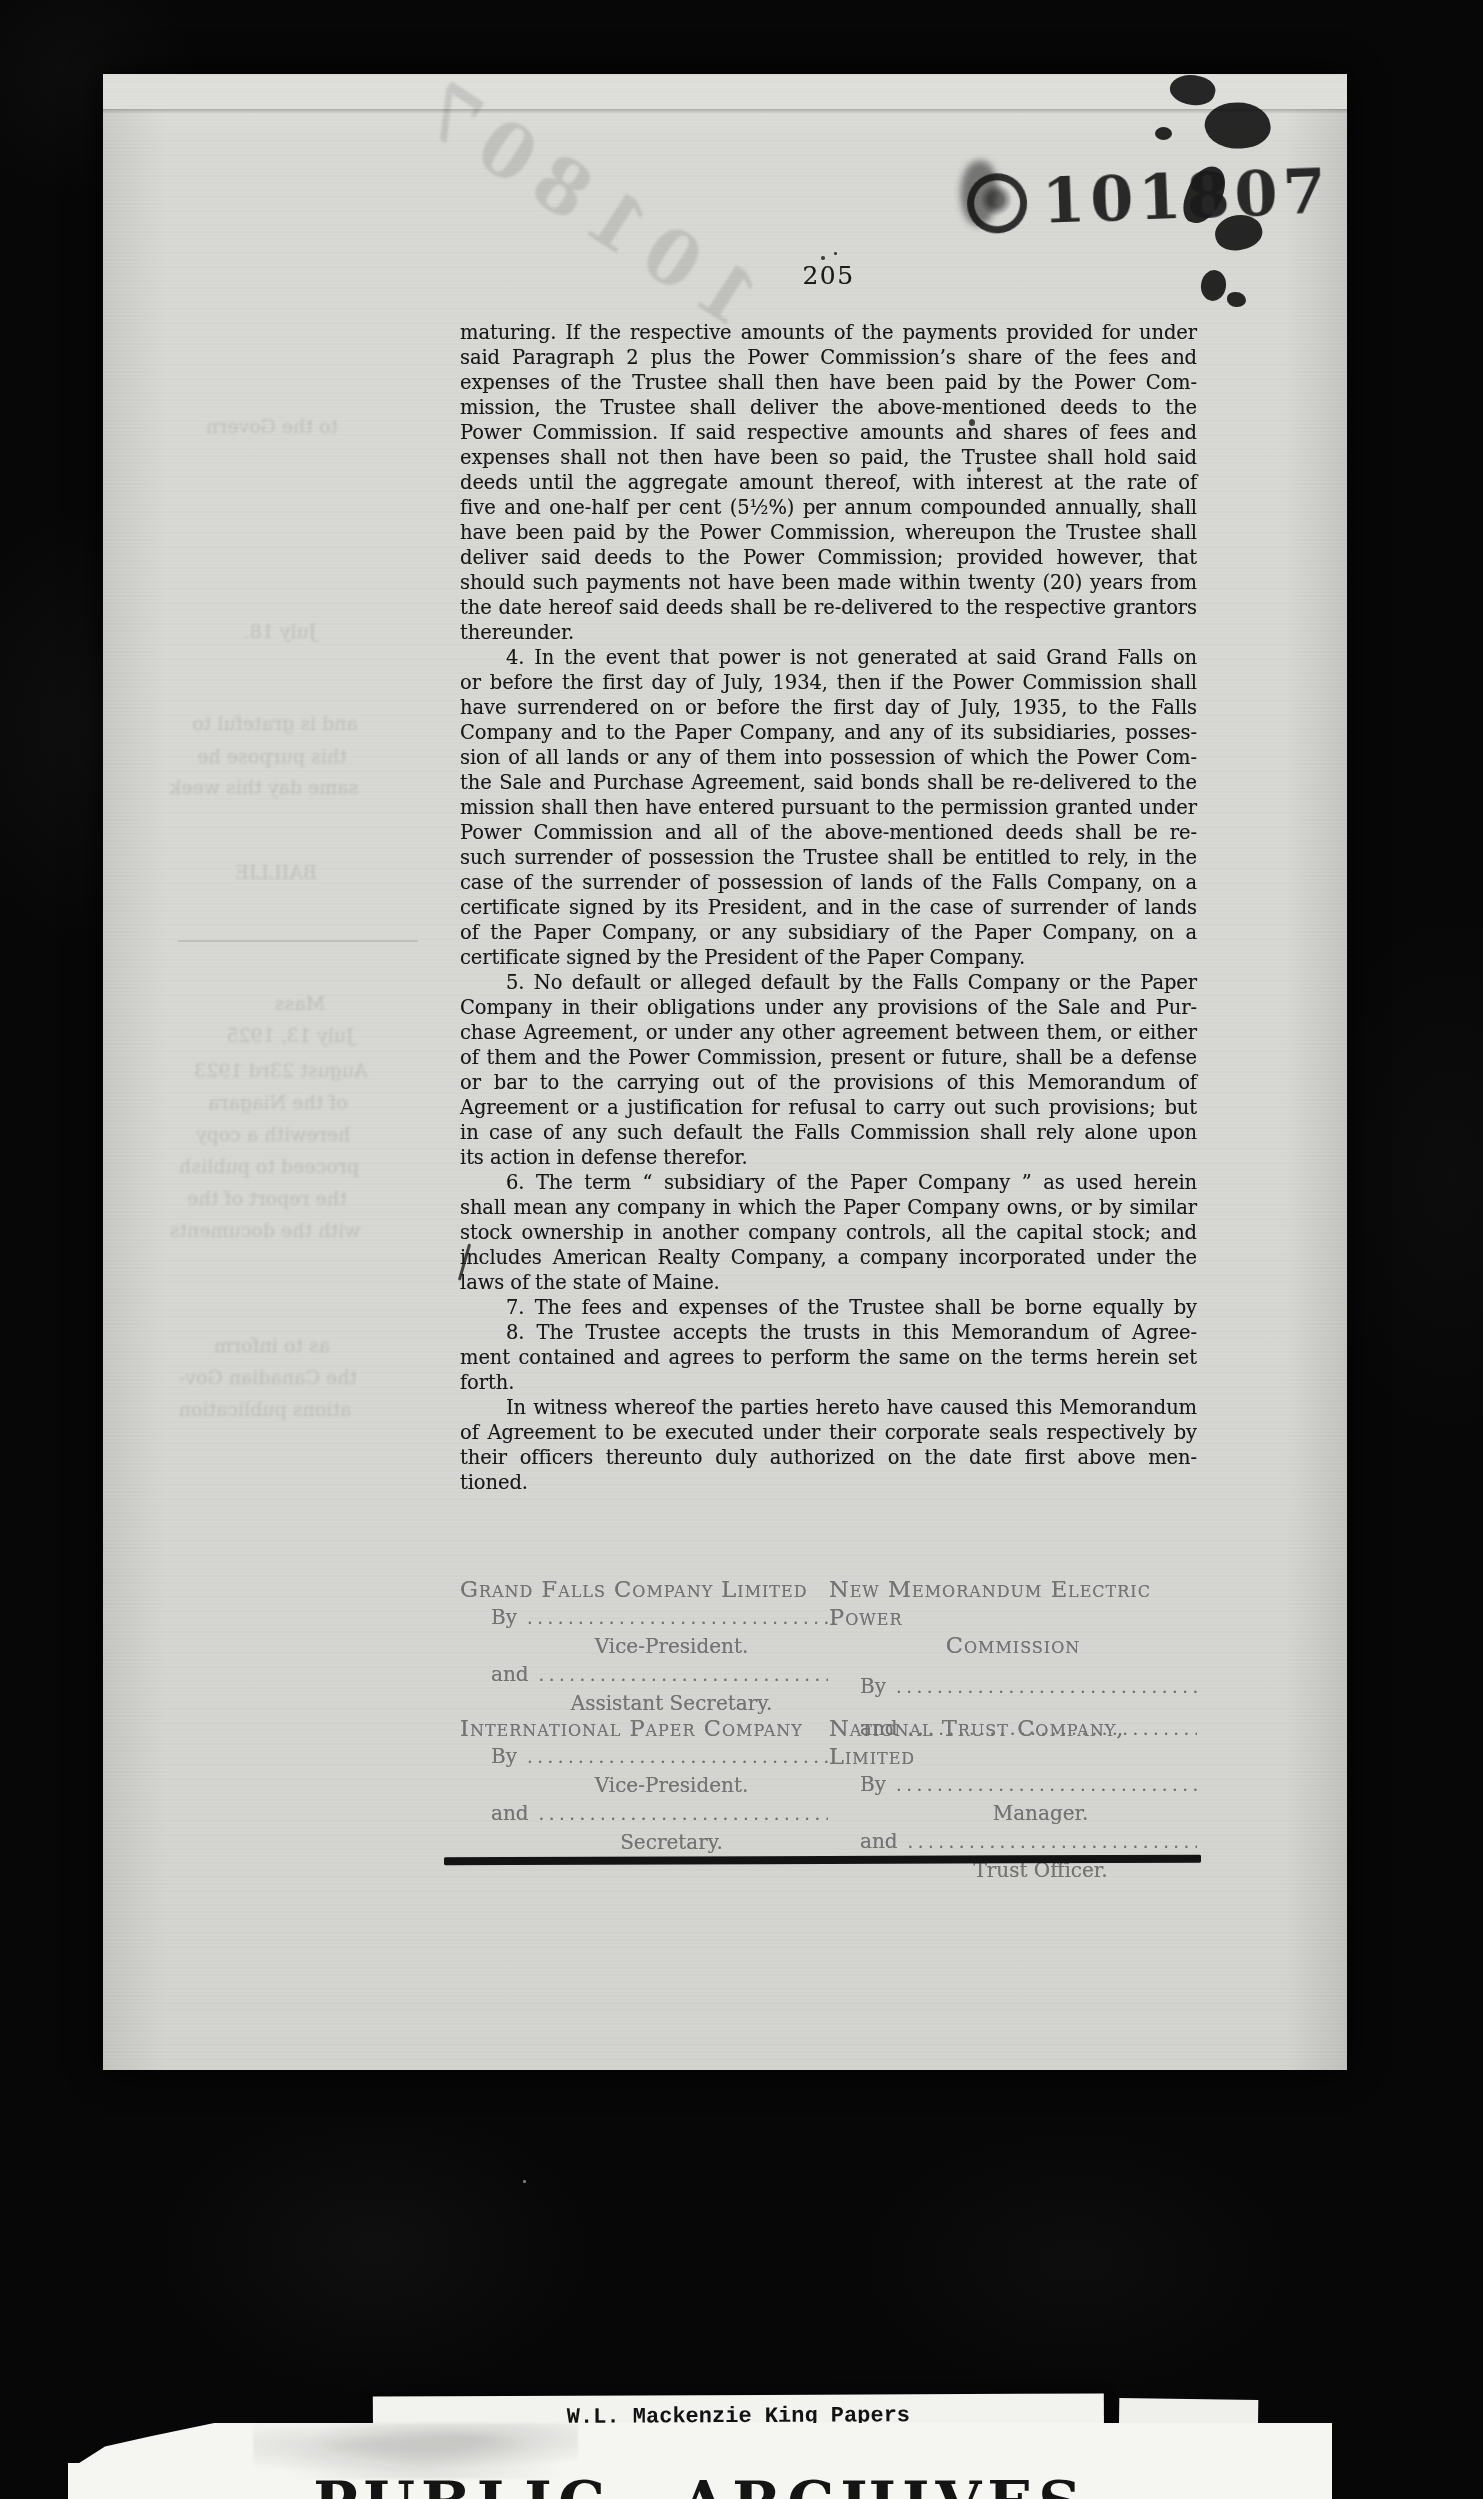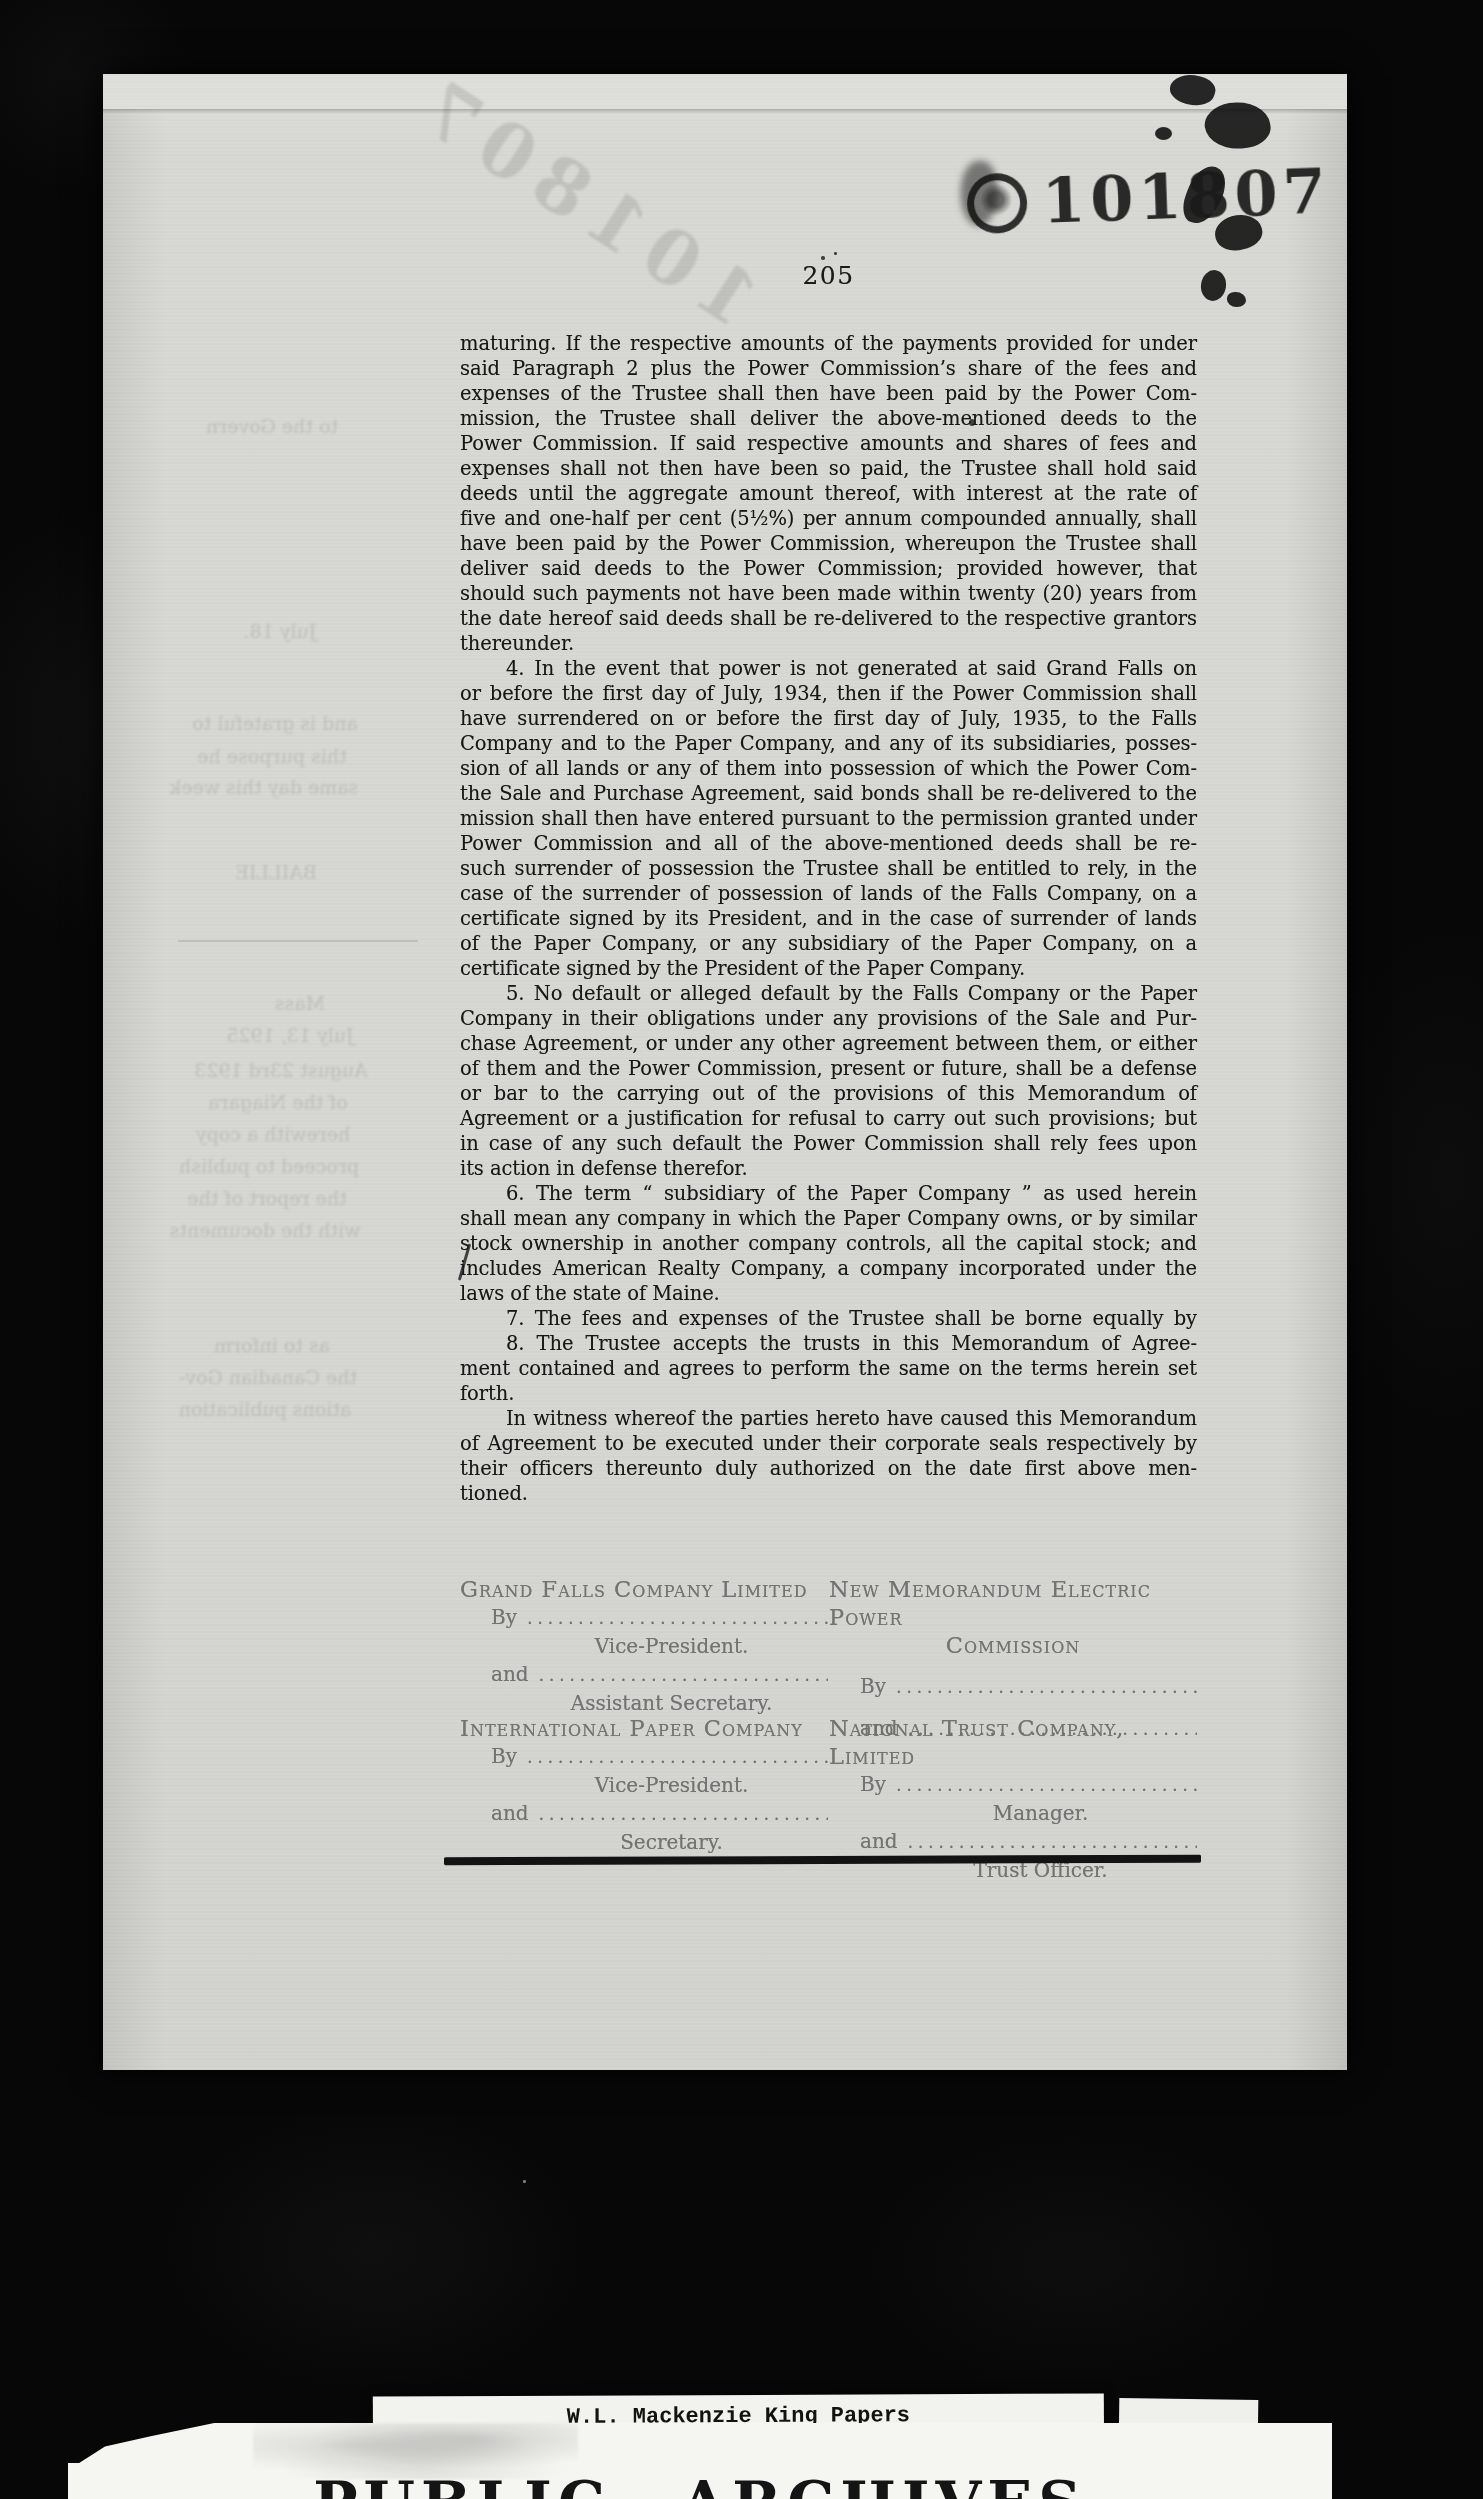--- a/index.html
+++ b/index.html
@@ -49,21 +49,21 @@
   .ghost-stamp{position:absolute;left:772px;top:272px;font-weight:bold;font-size:74px;letter-spacing:14px;
     color:rgba(58,58,58,.15);transform:rotate(33deg) scaleX(-1);transform-origin:left top;
     filter:blur(1.2px);white-space:nowrap;}
   .ink-dot{position:absolute;background:rgba(25,25,25,.8);border-radius:50%;}
 
   
   .pagenum{position:absolute;left:460px;top:261px;width:737px;text-align:center;
     font-size:25px;color:#1b1b1b;letter-spacing:1.5px;text-shadow:0 0 0.5px rgba(20,20,20,.4);}
   .bodytext{position:absolute;left:460px;top:320px;width:737px;color:#171717;
     font-size:19.5px;line-height:25px;letter-spacing:-0.1px;
-    text-shadow:0 0 0.5px rgba(25,25,25,.38);margin-top:11px;}
+    text-shadow:0 0 0.5px rgba(25,25,25,.38);}
   .line{text-align:justify;text-align-last:justify;}
   .line.last{text-align-last:left;}
   .para.indent .line.first{text-indent:46px;}
 
   
   .sig-col{position:absolute;width:368px;color:#737373;font-size:20px;
     text-shadow:0 0 0.5px rgba(25,25,25,.35);}
   #sig-l1{left:460px;top:1575px;} #sig-r1{left:829px;top:1575px;}
   #sig-l2{left:460px;top:1714px;} #sig-r2{left:829px;top:1714px;}
   .company-line{font-variant:small-caps;letter-spacing:1px;font-size:22.5px;line-height:28px;}
@@ -198,21 +198,21 @@
         <div class="line">of the Paper Company, or any subsidiary of the Paper Company, on a</div>
         <div class="line last">certificate signed by the President of the Paper Company.</div>
       </div>
       <div class="para indent">
         <div class="line first">5. No default or alleged default by the Falls Company or the Paper</div>
         <div class="line">Company in their obligations under any provisions of the Sale and Pur-</div>
         <div class="line">chase Agreement, or under any other agreement between them, or either</div>
         <div class="line">of them and the Power Commission, present or future, shall be a defense</div>
         <div class="line">or bar to the carrying out of the provisions of this Memorandum of</div>
         <div class="line">Agreement or a justification for refusal to carry out such provisions; but</div>
-        <div class="line">in case of any such default the Power Commission shall rely fees upon</div>
+        <div class="line">in case of any such default the Falls Commission shall rely alone upon</div>
         <div class="line last">its action in defense therefor.</div>
       </div>
       <div class="para indent">
         <div class="line first">6. The term “ subsidiary of the Paper Company ” as used herein</div>
         <div class="line">shall mean any company in which the Paper Company owns, or by similar</div>
         <div class="line">stock ownership in another company controls, all the capital stock; and</div>
         <div class="line">includes American Realty Company, a company incorporated under the</div>
         <div class="line last">laws of the state of Maine.</div>
       </div>
       <div class="para indent">

